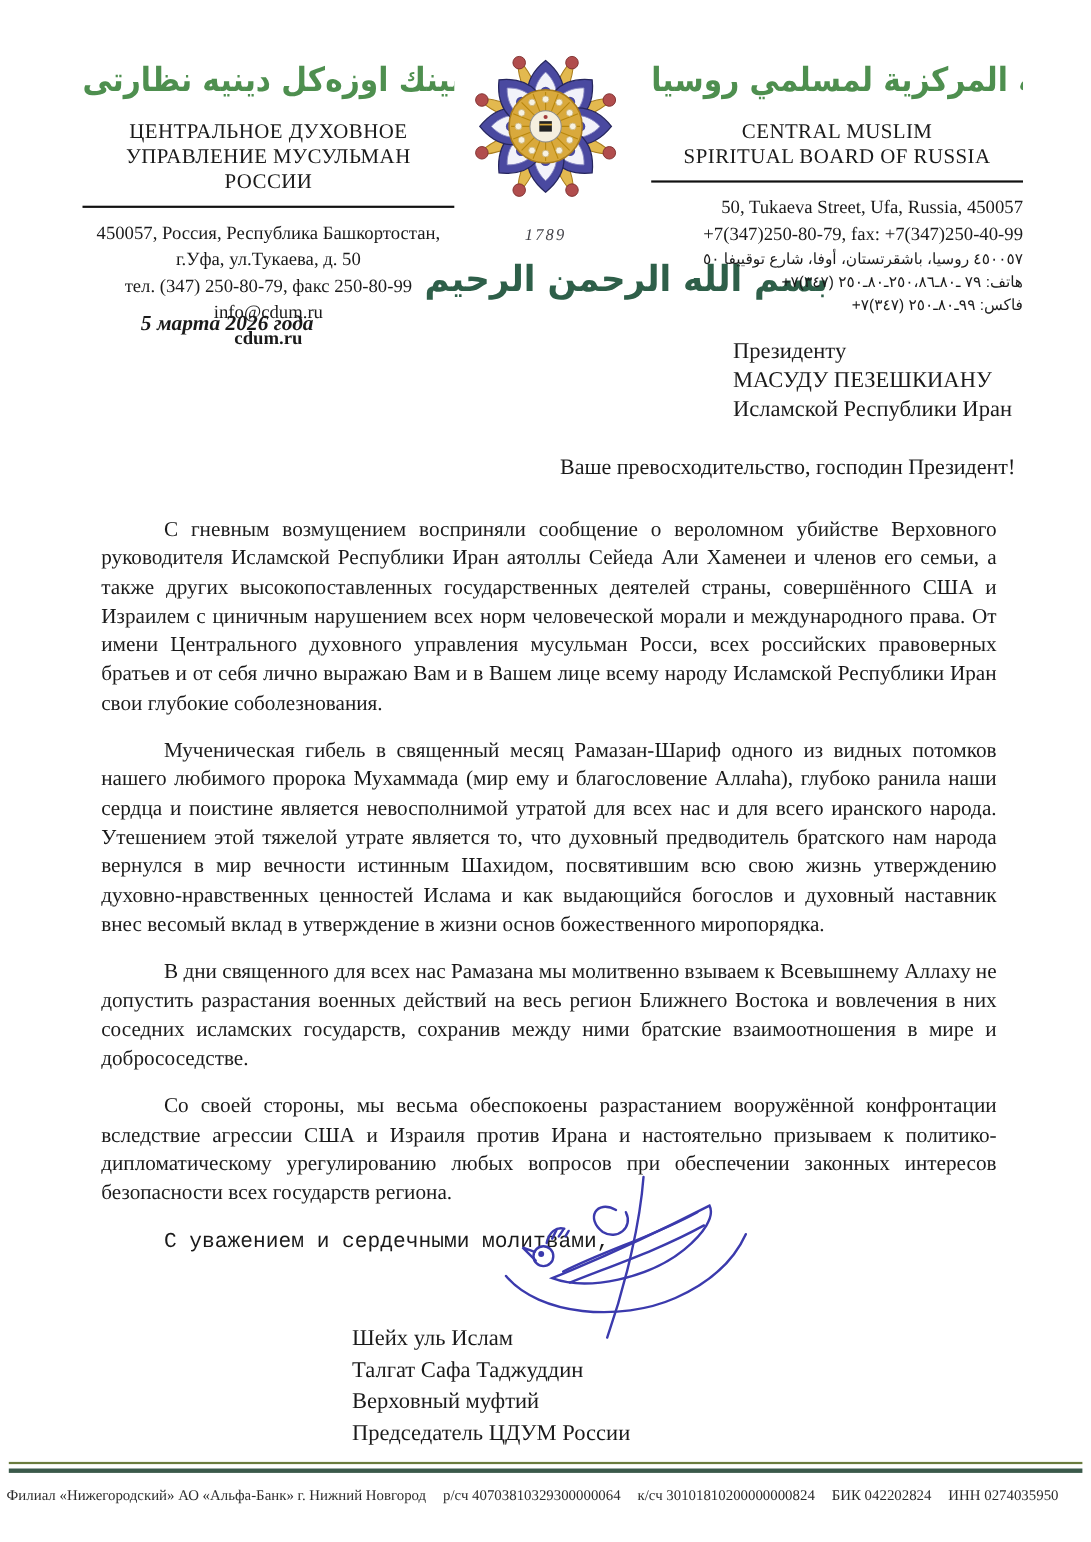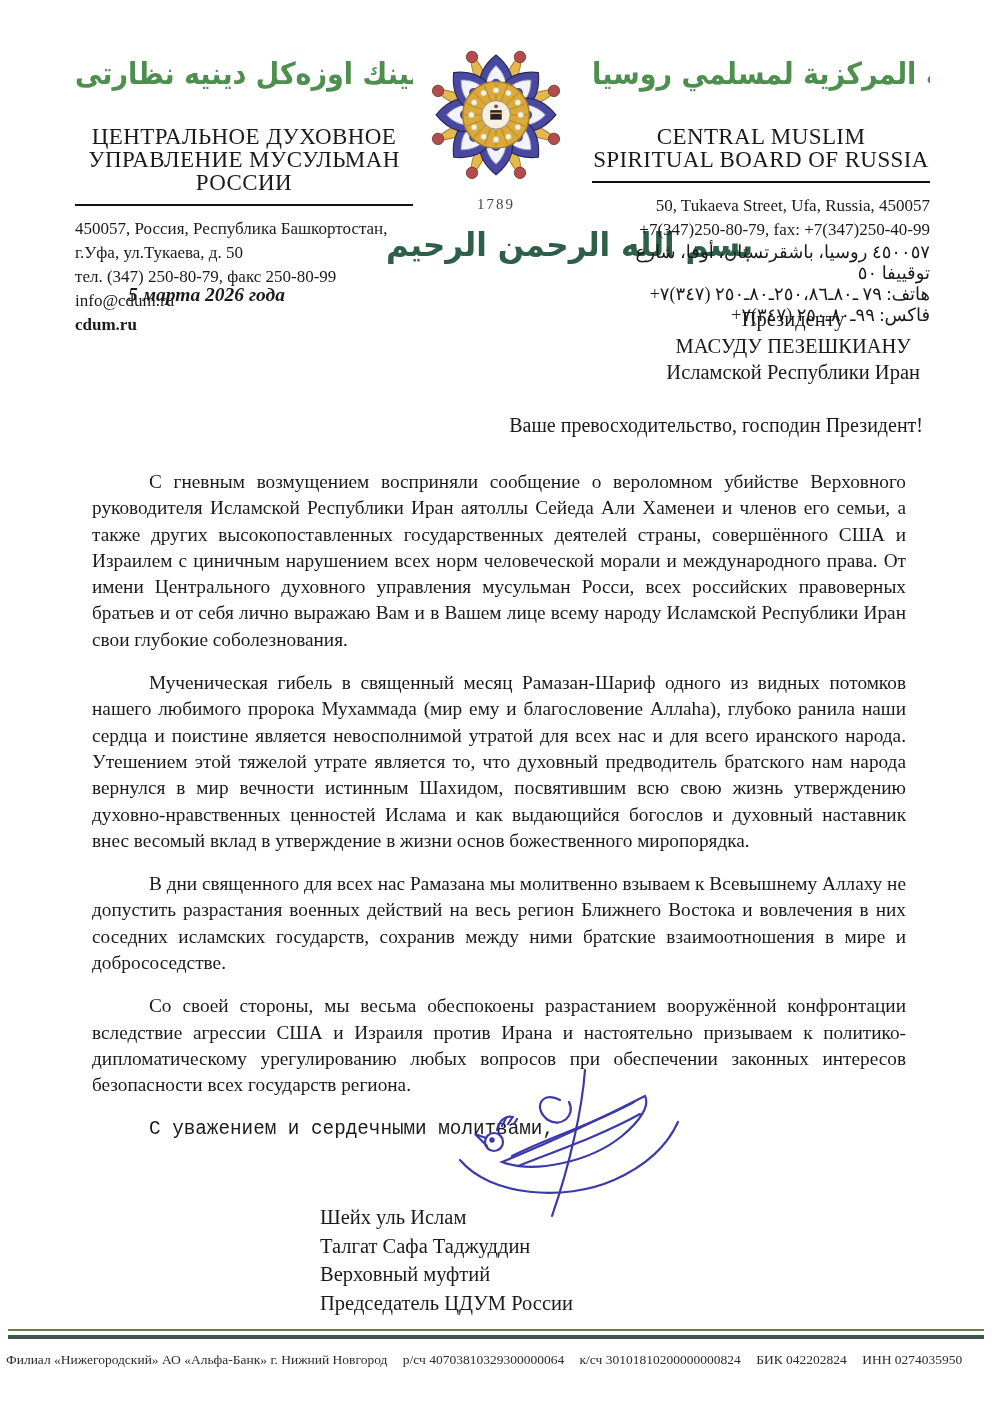--- a/index.html
+++ b/index.html
@@ -13,37 +13,37 @@
     overflow:hidden;
   }
   
   .hdr-left{position:absolute;left:75px;top:48px;width:338px;text-align:center;}
   .hdr-right{position:absolute;left:592px;top:48px;width:338px;text-align:center;}
   .callig{
     font-family:"DejaVu Sans", sans-serif;
     color:#4e8f4f;font-weight:bold;font-size:27px;line-height:52px;
     white-space:nowrap;overflow:hidden;transform:scaleY(1.12);
   }
-  .org-name{font-size:23px;line-height:23px;letter-spacing:.4px;margin-top:25px;}
+  .org-name{font-size:19px;line-height:23px;letter-spacing:.4px;margin-top:8px;}
   .hdr-rule{border:0;border-top:2.2px solid #111;margin:10px 0 0 0;}
-  .addr{margin-top:11px;font-size:17px;line-height:24px;text-align:left;}
+  .addr{margin-top:11px;font-size:17px;line-height:24px;text-align:center;}
   .hdr-right .addr{text-align:right;}
   .website{font-weight:bold;}
-  .addr-ar{direction:rtl;font-family:Liberation Serif, serif;font-size:18px;line-height:21px;text-align:right;padding-left:10px;}
+  .addr-ar{direction:rtl;font-family:Liberation Sans, sans-serif;font-size:14px;line-height:21px;text-align:right;padding-left:10px;}
   .hdr-center{position:absolute;left:386px;top:32px;width:220px;text-align:center;}
   .emblem{display:block;margin:0 auto;}
-  .emblem-year{font-size:15px;color:#44444a;letter-spacing:2px;margin-top:2px;}
+  .emblem-year{font-style:italic;font-size:15px;color:#44444a;letter-spacing:2px;margin-top:12px;}
   .bismillah{
     font-family:"DejaVu Sans", sans-serif;
     color:#2e5f49;font-weight:bold;font-size:31px;line-height:62px;
     white-space:nowrap;transform:scaleY(1.05);
   }
   
   .date-line{position:absolute;left:128px;top:284px;font-size:19.5px;font-weight:bold;font-style:italic;}
-  .recipient{position:absolute;right:72px;top:306px;text-align:center;font-size:20.5px;line-height:26.5px;font-family:Liberation Serif, serif;}
+  .recipient{position:absolute;right:72px;top:306px;text-align:left;font-size:20.5px;line-height:26.5px;font-family:Liberation Serif, serif;}
   .salutation{position:absolute;left:75px;top:414px;width:848px;text-align:right;font-size:20px;}
   .body-text{position:absolute;left:75px;top:452px;width:848px;font-size:19.3px;line-height:26.3px;text-align:justify;}
   .body-text p{margin:17px;text-indent:57px;}
   .closing{text-align:left;font-family:Liberation Mono, monospace;}
   
   .signature-svg{position:absolute;left:442px;top:1068px;z-index:3;}
   .sig-block{position:absolute;left:320px;top:1203px;width:420px;text-align:left;font-size:20.5px;line-height:28.5px;}
   
   .footer-rule-top{position:absolute;left:8px;right:8px;top:1329px;height:2px;background:#6b7c3e;}
   .footer-rule-bottom{position:absolute;left:8px;right:8px;top:1335px;height:3.5px;background:#3a594a;}

